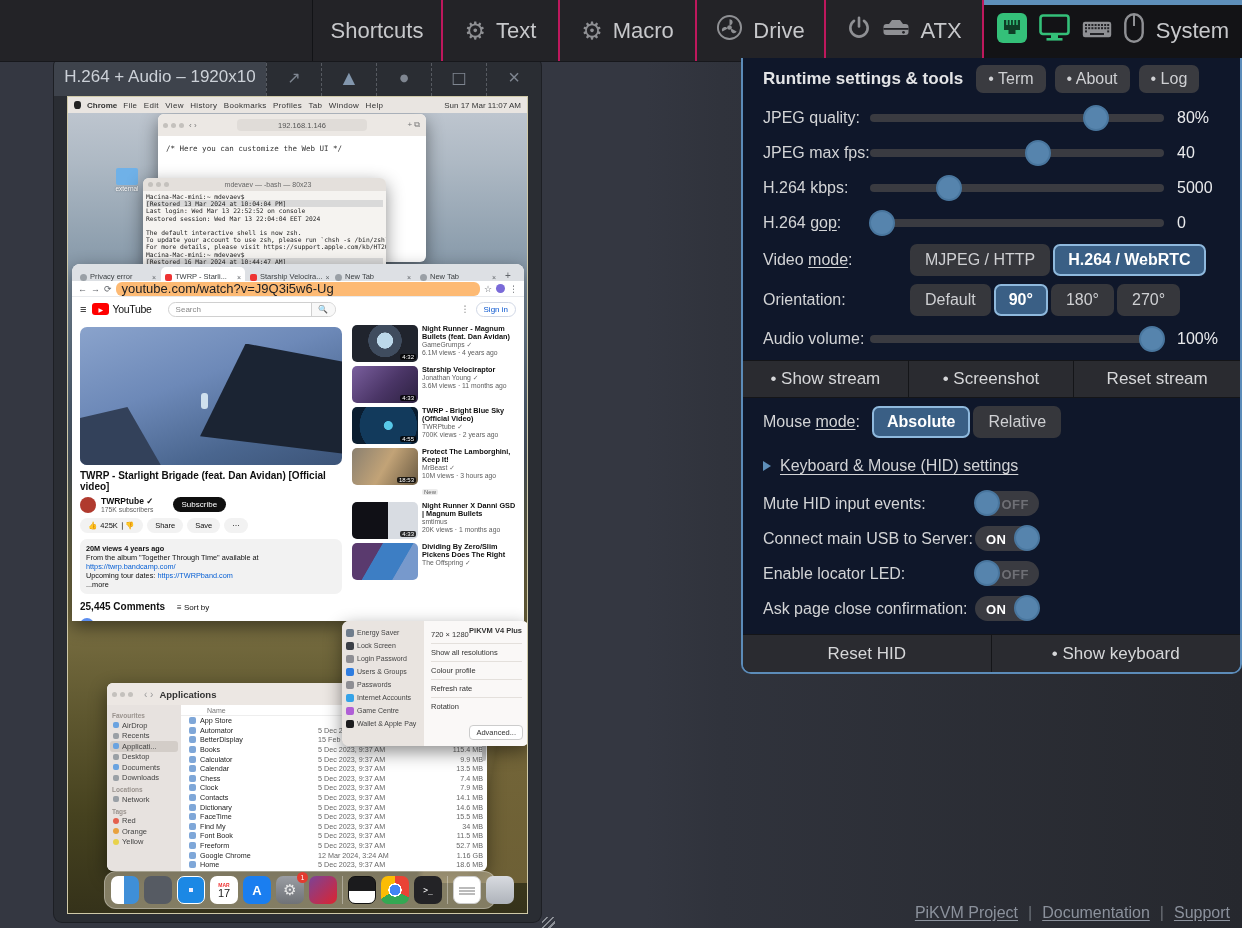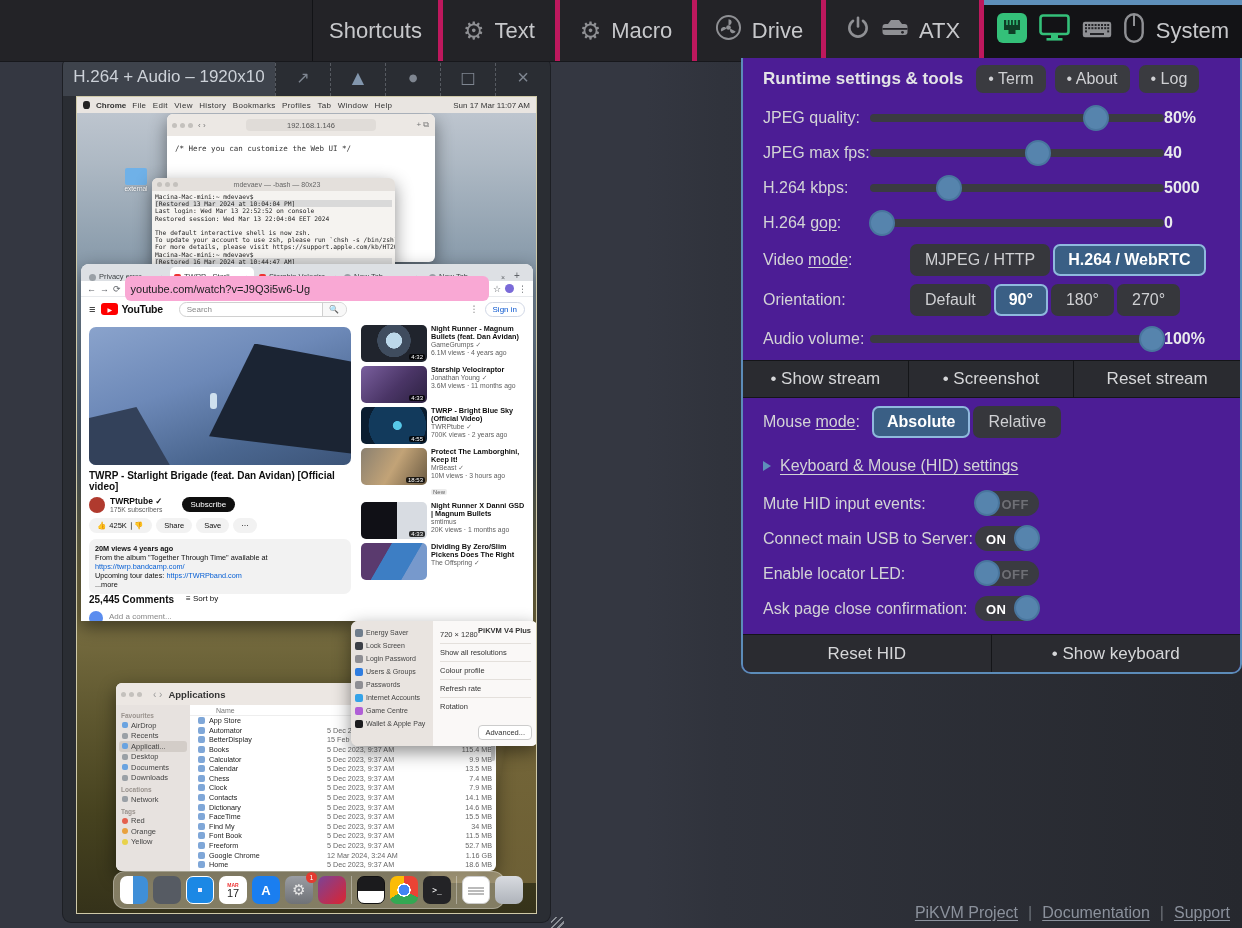--- a/index.html
+++ b/index.html
@@ -2,27 +2,27 @@
 <html><head>
 <meta charset="utf-8">
 <style>
   *{margin:0;padding:0;box-sizing:border-box}
   html,body{width:1242px;height:928px;overflow:hidden}
   body{font-family:"Liberation Sans",sans-serif;background:linear-gradient(90deg,#343741 0%,#343741 52%,#30333c 58%,#26282e 100%);position:relative}
   .dj{font-family:"DejaVu Sans",sans-serif}
   
   .nav{position:absolute;top:0;left:0;width:1242px;height:62px;background:#232327;display:flex;align-items:stretch;border-bottom:1px solid #17181c;z-index:5}
   .nav-spacer{width:313px;border-right:1px solid #121316}
-  .nav-item{display:flex;align-items:center;justify-content:center;gap:10px;color:#c7c8cb;font-size:22px;border-right:5px solid #be185d;cursor:pointer}
+  .nav-item{display:flex;align-items:center;justify-content:center;gap:10px;color:#c7c8cb;font-size:22px;border-right:2px solid #be185d;cursor:pointer}
   .ni-shortcuts{width:130px}.ni-text{width:117px}.ni-macro{width:137px}.ni-drive{width:129px}.ni-atx{width:158px}
   .ni-system{flex:1;background:#131316;position:relative;gap:12px;border-right:none}
   .sys-strip{position:absolute;top:0;left:0;right:0;height:5px;background:#5e8fba}
   .gear{font-size:24px;color:#8f9094;line-height:1}
   
-  .swin{position:absolute;left:63px;top:58px;width:487px;height:864px;background:#2a2d33;border-radius:8px;z-index:4;box-shadow:0 0 0 1px #1d1f24}
+  .swin{position:absolute;left:54px;top:58px;width:487px;height:864px;background:#2a2d33;border-radius:8px;z-index:4;box-shadow:0 0 0 1px #1d1f24}
   .stitle{height:38px;display:flex;align-items:stretch}
   .stitle .ttl{width:212px;background:#3e434c;color:#ccd1d8;font-size:17px;display:flex;align-items:center;justify-content:center;border-radius:8px 0 0 0;white-space:nowrap;overflow:hidden}
   .tbtn{width:55px;display:flex;align-items:center;justify-content:center;color:#7f8691;font-size:16px;border-left:1px dashed #565a61;cursor:pointer}
   .tbtn.tri-up{color:#8296ad}
   .scontent{position:relative;margin:0 13px;width:461px;height:818px;border:1px solid #cfc9a8;overflow:hidden;background:#555;font-family:"Liberation Sans",sans-serif}
   .rhandle{position:absolute;right:-14px;bottom:-8px;width:13px;height:13px;background:repeating-linear-gradient(135deg,transparent 0 3px,#8b8f96 3px 4.5px)}
   
   .wall{position:absolute;inset:0;background:linear-gradient(180deg,#c2c9d2 0%,#aeb9c4 8%,#8fa0af 18%,#6d8093 30%,#55667a 38%,#4e5a68 44%,#5d6152 50%,#6f6844 58%,#746a3e 66%,#5e572f 76%,#46421f 88%,#35321a 100%)}
   .road{position:absolute;right:0;bottom:30px;width:140px;height:230px;background:linear-gradient(100deg,transparent 38%,#96834f 42% 66%,#7a6a3c 70%);opacity:.8}
   
@@ -53,28 +53,28 @@
   
   .chrome{left:4px;top:167px;width:452px;height:357px;background:#fff;z-index:3;border-radius:8px 8px 0 0}
   .ctabs{height:17px;background:#dde0e4;display:flex;align-items:flex-end;padding:0 4px;gap:1px}
   .ctab{height:14px;width:84px;display:flex;align-items:flex-end;gap:3px;font-size:7.5px;color:#3c4043;padding:0 4px;border-radius:5px 5px 0 0;white-space:nowrap;overflow:hidden}
   .ctab.act{background:#fff}
   .fav{width:7px;height:7px;border-radius:2px;flex:none}
   .fav.yt{background:#e33}.fav.gr{background:#9aa0a6;border-radius:50%}
   .tclose{margin-left:auto;color:#5f6368;font-size:7px}
   .tplus{color:#5f6368;font-size:10px;margin-left:4px}
   .cbar{height:16px;background:#fff;display:flex;align-items:center;gap:4px;padding:0 6px;border-bottom:1px solid #e8eaed;font-size:9px;color:#5f6368}
-  .cpill{flex:1;height:25px;background:#f9a8d4;border-radius:6px;font-size:11px;color:#202124;display:flex;align-items:center;padding:0 6px}
+  .cpill{flex:1;height:14px;background:#fdba74;border-radius:6px;font-size:13px;color:#202124;display:flex;align-items:center;padding:0 6px}
   .cava{width:9px;height:9px;border-radius:50%;background:#7a6ad8}
   
   .ythead{height:24px;background:#fff;display:flex;align-items:center;gap:6px;padding:0 8px}
   .ytburger{font-size:11px;color:#030303}
   .ytlogo{display:flex;align-items:center;gap:3px}
   .ytplay{width:17px;height:12px;background:#f00;border-radius:3px;color:#fff;font-size:6px;display:flex;align-items:center;justify-content:center}
-  .ytword{font-size:10.5px;font-weight:bold;letter-spacing:-.3px;color:#0f0f0f}
+  .ytword{font-size:10.5px;font-weight:normal;letter-spacing:-.3px;color:#0f0f0f}
   .ytsearch{width:168px;height:15px;border:1px solid #d0d0d0;border-radius:8px;display:flex;align-items:center;overflow:hidden;margin-left:10px}
   .ytsearch .q{flex:1;padding-left:7px;font-size:8px;color:#888}
   .ytsearch .mag{width:24px;height:100%;background:#f8f8f8;border-left:1px solid #d0d0d0;display:flex;align-items:center;justify-content:center;font-size:8px;color:#333}
   .ytdots{color:#606060;font-size:9px;margin-left:auto}
   .ytsign{display:flex;align-items:center;gap:3px;border:1px solid #d0d7e5;border-radius:9px;height:15px;padding:0 7px;color:#0b57d0;font-size:8px}
   .ytbody{display:flex;background:#fff;height:316px}
   .ytmain{width:276px;padding:6px 6px 0 8px}
   .player{height:138px;border-radius:7px;position:relative;overflow:hidden;background:linear-gradient(160deg,#8aa3cc 0%,#6d89b8 40%,#4a668f 75%,#3c5478 100%)}
   .ship{position:absolute;right:-10px;top:12%;width:58%;height:80%;background:#1b2433;clip-path:polygon(30% 0,100% 18%,96% 100%,0 84%)}
   .fig{position:absolute;left:46%;top:48%;width:7px;height:16px;background:#cfe0ee;border-radius:3px}
@@ -83,21 +83,21 @@
   .chrow{display:flex;align-items:center;margin-top:4px;gap:5px}
   .chava{width:16px;height:16px;border-radius:50%;background:#b03a2e;flex:none}
   .chname{font-size:8.5px;font-weight:bold;color:#0f0f0f}
   .chsubs{font-size:6.8px;color:#606060}
   .subbtn{margin-left:14px;background:#0f0f0f;color:#fff;font-size:8px;height:15px;padding:0 9px;border-radius:9px;display:flex;align-items:center}
   .acts{display:flex;gap:4px;margin-top:5px}
   .apill{background:#f2f2f2;border-radius:8px;height:15px;display:flex;align-items:center;padding:0 8px;font-size:7.5px;color:#0f0f0f;gap:3px}
   .descbox{margin-top:6px;background:#f2f2f2;border-radius:7px;padding:5px 6px;font-size:7.3px;color:#0f0f0f;line-height:9px}
   .descbox .lnk{color:#065fd4}
   .descbox .b{font-weight:bold}
-  .commh{display:flex;align-items:flex-start;gap:12px;}
+  .commh{display:flex;align-items:flex-end;gap:12px;margin-top:7px}
   .commh .cnt{font-size:10px;font-weight:bold;color:#0f0f0f}
   .commh .srt{font-size:8px;color:#0f0f0f}
   .addc{display:flex;align-items:center;gap:6px;margin-top:6px}
   .cava2{width:14px;height:14px;border-radius:50%;background:#5b8def;flex:none}
   .addc .ph{flex:1;font-size:8px;color:#888;border-bottom:1px solid #e0e0e0;padding-bottom:2px}
   .ytside{width:176px;padding:4px 5px 0 4px;display:flex;flex-direction:column;gap:4px}
   .sitem{display:flex;gap:4px}
   .sthumb{width:66px;height:37px;border-radius:5px;flex:none;position:relative;overflow:hidden}
   .sdur{position:absolute;right:2px;bottom:2px;background:rgba(0,0,0,.8);color:#fff;font-size:6px;border-radius:2px;padding:0 2px}
   .sinfo{overflow:hidden}
@@ -157,30 +157,30 @@
   .d-set{background:linear-gradient(180deg,#9a9da3,#6f7277);color:#e8e8e8;font-size:15px}
   .badge{position:absolute;top:-4px;right:-4px;width:11px;height:11px;border-radius:50%;background:#e33b30;color:#fff;font-size:6.5px;display:flex;align-items:center;justify-content:center}
   .d-vid{background:linear-gradient(135deg,#7b4397,#dc2430)}
   .d-piano{background:linear-gradient(180deg,#1b1b1d 0 55%,#fff 55%);border:1px solid #111}
   .d-chrome{background:radial-gradient(circle at 50% 50%,#4285f4 0 26%,#fff 27% 33%,transparent 34%),conic-gradient(#ea4335 0 33%,#34a853 33% 66%,#fbbc05 66%)}
   .d-term{background:#232326;color:#fff;font-size:8px;font-family:"DejaVu Sans Mono",monospace}
   .d-text{background:#fff;border:1px solid #ccc}
   .d-text i{display:block;width:16px;height:1.5px;background:#bbb;margin:1.5px auto 0}
   .d-trash{background:linear-gradient(180deg,#d8dbe0,#aeb3ba)}
   
-  .panel{position:absolute;left:741px;top:58px;width:501px;background:#4c1d95;border:2px solid #5c8cb9;border-top:none;border-radius:0 0 10px 10px;z-index:6;color:#d3d4d6;overflow:hidden}
+  .panel{position:absolute;left:741px;top:58px;width:501px;background:#0f172a;border:2px solid #5c8cb9;border-top:none;border-radius:0 0 10px 10px;z-index:6;color:#d3d4d6;overflow:hidden}
   .phead{height:42px;display:flex;align-items:center;gap:9px;padding:0 14px 0 20px}
   .ptitle{font-weight:bold;font-size:17px;color:#e3e4e6;margin-right:4px}
   .pill{background:#3a3b40;border:none;color:#cfd0d3;font-size:16px;padding:5px 12px;border-radius:7px;cursor:pointer;font-family:inherit}
   .prow{display:flex;align-items:center;height:35px;padding:0 14px 0 20px;font-size:16px}
   .plabel{width:107px;flex:none}
   .plabel u,.pl u{text-underline-offset:2px}
   .track{position:relative;width:294px;height:8px;background:#3a3b41;border-radius:4px;flex:none;cursor:pointer}
   .thumb{position:absolute;top:50%;width:26px;height:26px;border-radius:50%;background:#5684ad;border:2px solid #49769e;transform:translate(-50%,-50%)}
-  .pval{font-weight:bold;color:#e9eaec}
+  .pval{margin-left:13px;font-weight:normal;color:#e9eaec}
   .seg{display:flex;gap:3px}
   .seg .sbtn{background:#36373c;color:#cfd0d3;font-size:16px;padding:5px 13px;border-radius:7px;border:2px solid transparent;cursor:pointer;font-family:inherit}
   .seg .sbtn.sel{background:#3a5f85;border-color:#8fb9dd;color:#fff;font-weight:bold}
   .vrow{height:40px}
   .btnrow{display:grid;background:#2a2b30;border-top:1px solid #141518;border-bottom:1px solid #141518;height:38px;margin-top:3px}
   .btnrow.c3{grid-template-columns:1fr 1fr 1fr}
   .btnrow.c2{grid-template-columns:1fr 1fr}
   .brbtn{display:flex;align-items:center;justify-content:center;font-size:17px;color:#d6d7d9;border-right:1px solid #141518;cursor:pointer}
   .brbtn:last-child{border-right:none}
   .mrow{height:48px}

